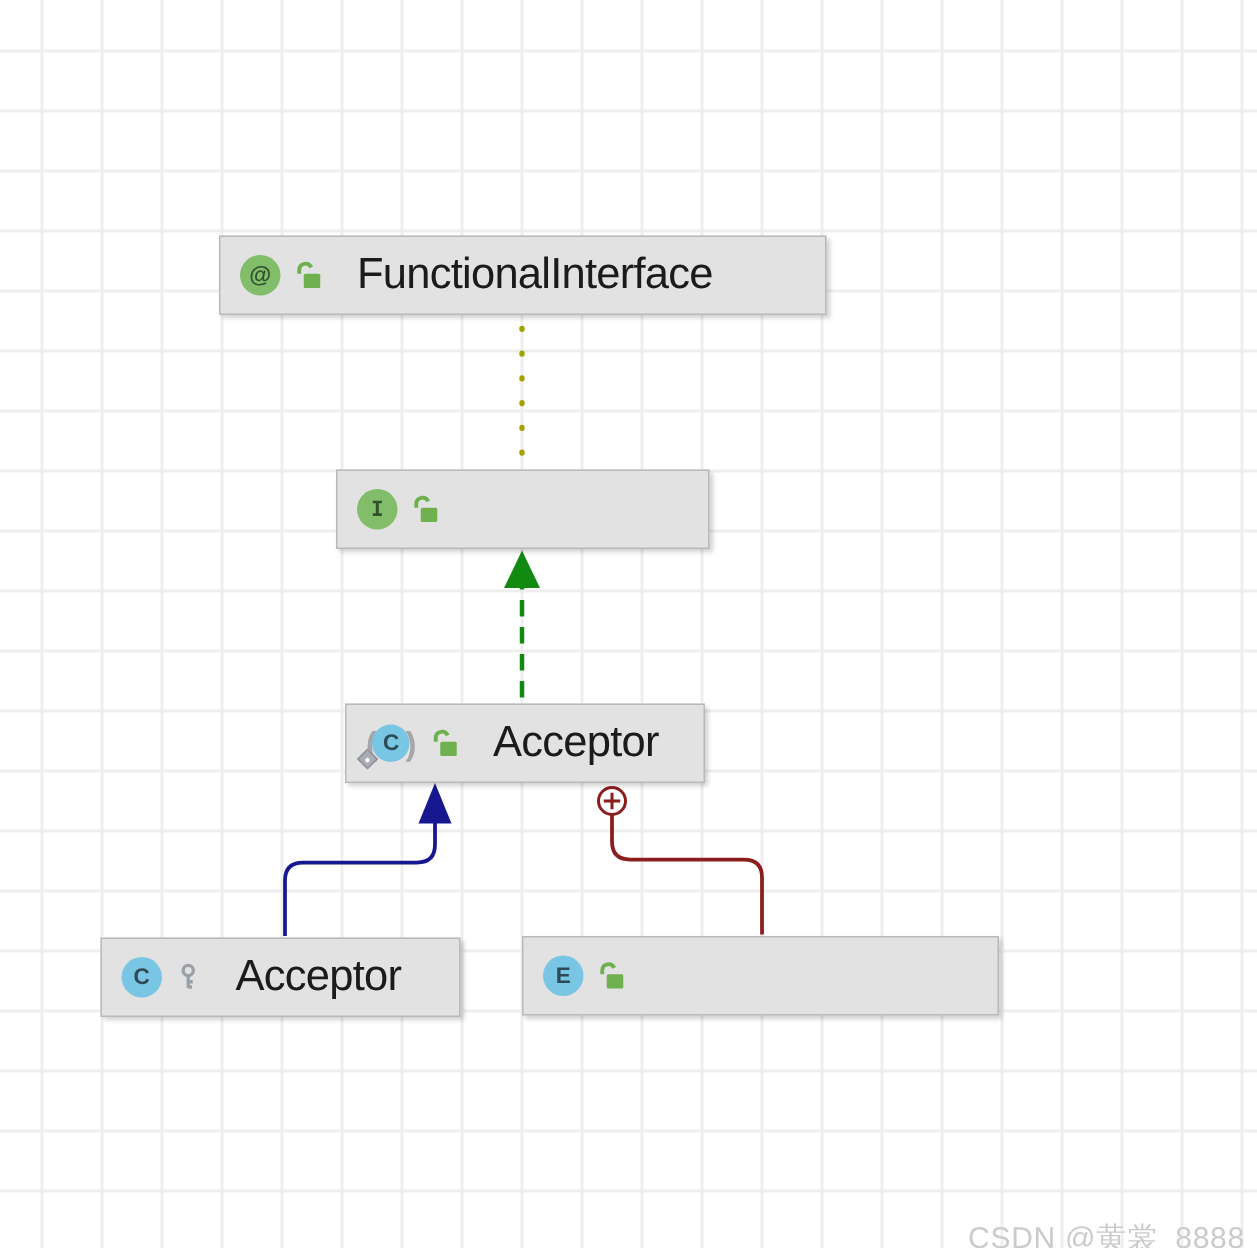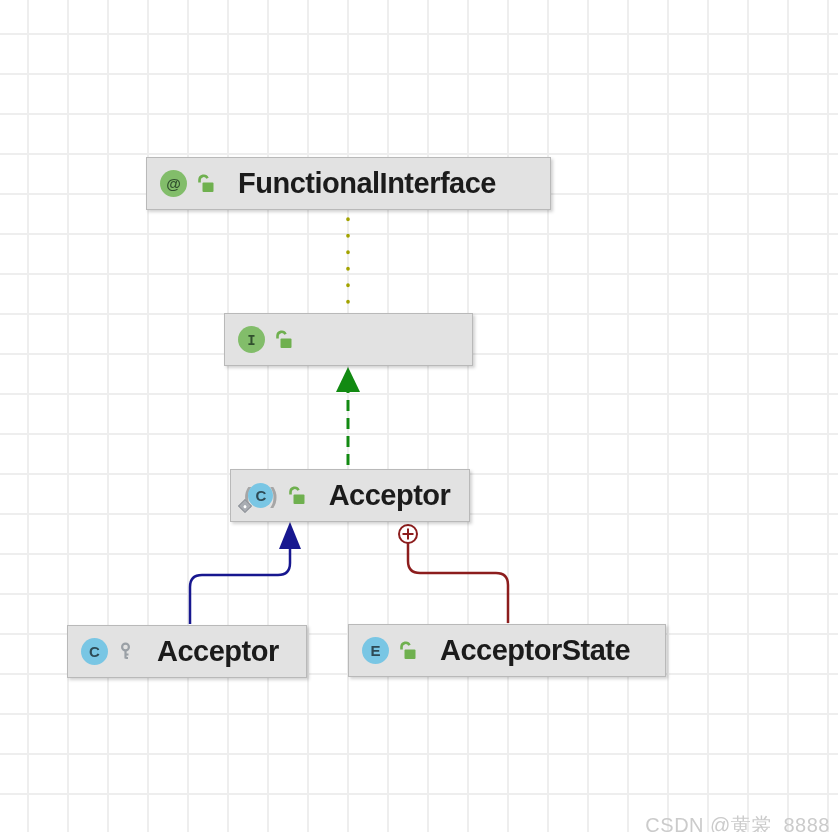--- a/index.html
+++ b/index.html
@@ -27,21 +27,20 @@
     display:flex;
     align-items:center;
     padding:0 12px 0 13px;
   }
   .node .label{
     font-size:29px;
     color:#1b1b1b;
     margin-left:22px;
     white-space:nowrap;
     letter-spacing:-0.5px;
-    font-weight:bold;
   }
   .badge{
     width:27px; height:27px;
     border-radius:50%;
     display:flex; align-items:center; justify-content:center;
     font-size:15px; font-weight:bold;
     flex:0 0 auto;
   }
   .badge.green{ background:#82bd6a; color:#31502e; }
   .badge.blue{ background:#79c6e4; color:#2e4a55; }
@@ -155,16 +154,15 @@
 </div>
 
 <div class="node" style="left:348px; top:624px; width:318px;">
   <span class="badge blue">E</span>
   <span class="modicon">
     <svg width="21" height="21" viewBox="0 0 21 21">
       <path d="M4.5 9.5 V6.8 a4.2 4.2 0 0 1 8 -1.6" fill="none" stroke="#6fb04f" stroke-width="2.6"></path>
       <rect x="7.5" y="9.5" width="11" height="9.5" rx="1" fill="#6fb04f"></rect>
     </svg>
   </span>
-  <span class="label">AcceptorState</span>
 </div>
 
 <div class="watermark">CSDN @黄裳_8888</div>
 
 </body></html>

